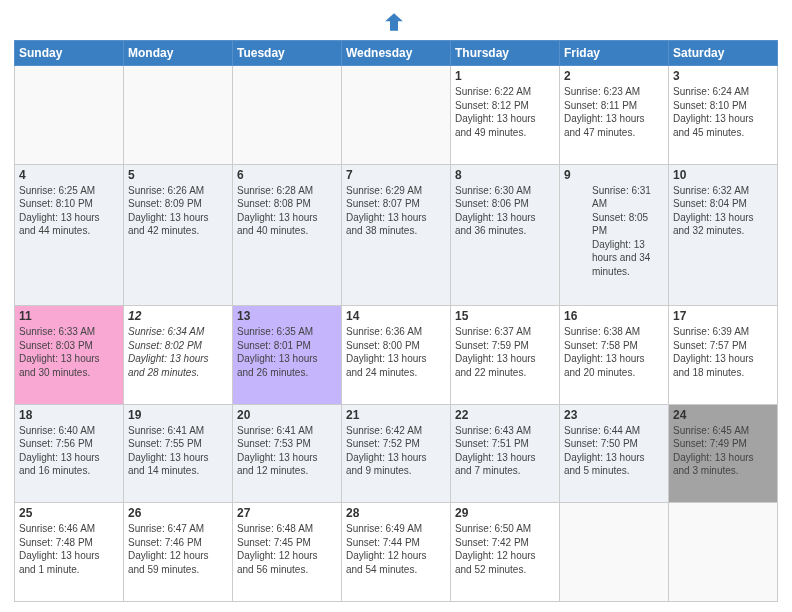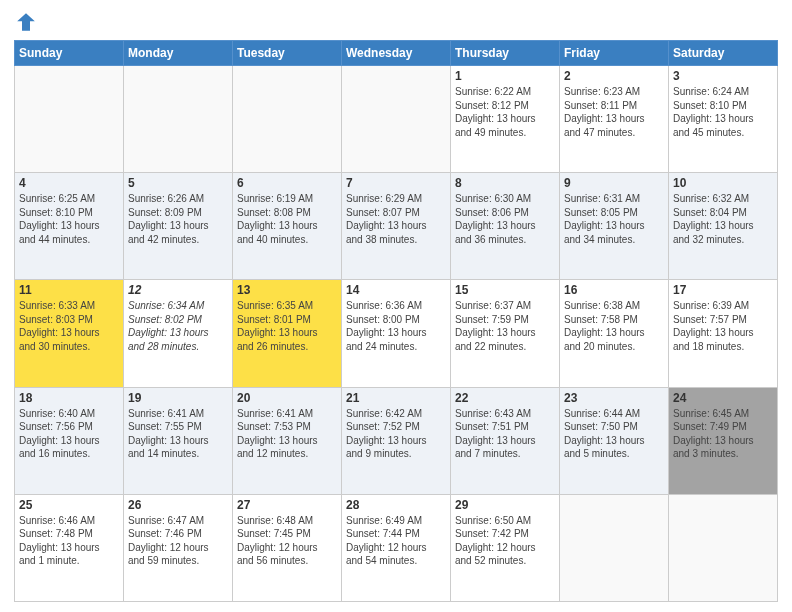--- a/index.html
+++ b/index.html
@@ -9,20 +9,21 @@
       width: 792px;
       height: 612px;
       overflow: hidden;
     }
     .page {
       width: 792px;
       height: 612px;
       padding: 10px 14px 10px 14px;
       display: flex;
       flex-direction: column;
+      align-items: center;
     }
     .header {
       display: flex;
       justify-content: space-between;
       align-items: flex-start;
       margin-bottom: 6px;
     }
     .logo {
       display: flex;
       align-items: center;
@@ -174,63 +175,63 @@
 Daylight: 13 hours and 44 minutes.</div>
           </td>
           <td style="background-color: rgb(238, 242, 247);">
             <span class="day-num">5</span>
             <div class="day-info" style="white-space: pre-line;">Sunrise: 6:26 AM
 Sunset: 8:09 PM
 Daylight: 13 hours and 42 minutes.</div>
           </td>
           <td style="background-color: rgb(238, 242, 247);">
             <span class="day-num">6</span>
-            <div class="day-info" style="white-space: pre-line;">Sunrise: 6:19 AM
+            <div class="day-info" style="white-space: pre-line;">Sunrise: 6:28 AM
 Sunset: 8:08 PM
 Daylight: 13 hours and 40 minutes.</div>
           </td>
           <td style="background-color: rgb(238, 242, 247);">
             <span class="day-num">7</span>
             <div class="day-info" style="white-space: pre-line;">Sunrise: 6:29 AM
 Sunset: 8:07 PM
 Daylight: 13 hours and 38 minutes.</div>
           </td>
           <td style="background-color: rgb(238, 242, 247);">
             <span class="day-num">8</span>
             <div class="day-info" style="white-space: pre-line;">Sunrise: 6:30 AM
 Sunset: 8:06 PM
 Daylight: 13 hours and 36 minutes.</div>
           </td>
           <td style="background-color: rgb(238, 242, 247);">
             <span class="day-num">9</span>
-            <div class="day-info" style="white-space: pre-line;">Sunrise: 6:31 AM
+            <div class="day-info" style="white-space: pre-line; margin-left: 28px;">Sunrise: 6:31 AM
 Sunset: 8:05 PM
 Daylight: 13 hours and 34 minutes.</div>
           </td>
           <td style="background-color: rgb(238, 242, 247);">
             <span class="day-num">10</span>
             <div class="day-info" style="white-space: pre-line;">Sunrise: 6:32 AM
 Sunset: 8:04 PM
 Daylight: 13 hours and 32 minutes.</div>
           </td>
         </tr>
         <tr>
-          <td style="background-color: #fde047;">
+          <td style="background-color: #f9a8d4;">
             <span class="day-num">11</span>
             <div class="day-info" style="white-space: pre-line;">Sunrise: 6:33 AM
 Sunset: 8:03 PM
 Daylight: 13 hours and 30 minutes.</div>
           </td>
           <td style="background-color: rgb(255, 255, 255); font-style: italic;">
             <span class="day-num">12</span>
             <div class="day-info" style="white-space: pre-line;">Sunrise: 6:34 AM
 Sunset: 8:02 PM
 Daylight: 13 hours and 28 minutes.</div>
           </td>
-          <td style="background-color: #fde047;">
+          <td style="background-color: #c4b5fd;">
             <span class="day-num">13</span>
             <div class="day-info" style="white-space: pre-line;">Sunrise: 6:35 AM
 Sunset: 8:01 PM
 Daylight: 13 hours and 26 minutes.</div>
           </td>
           <td style="background-color: rgb(255, 255, 255);">
             <span class="day-num">14</span>
             <div class="day-info" style="white-space: pre-line;">Sunrise: 6:36 AM
 Sunset: 8:00 PM
 Daylight: 13 hours and 24 minutes.</div>

